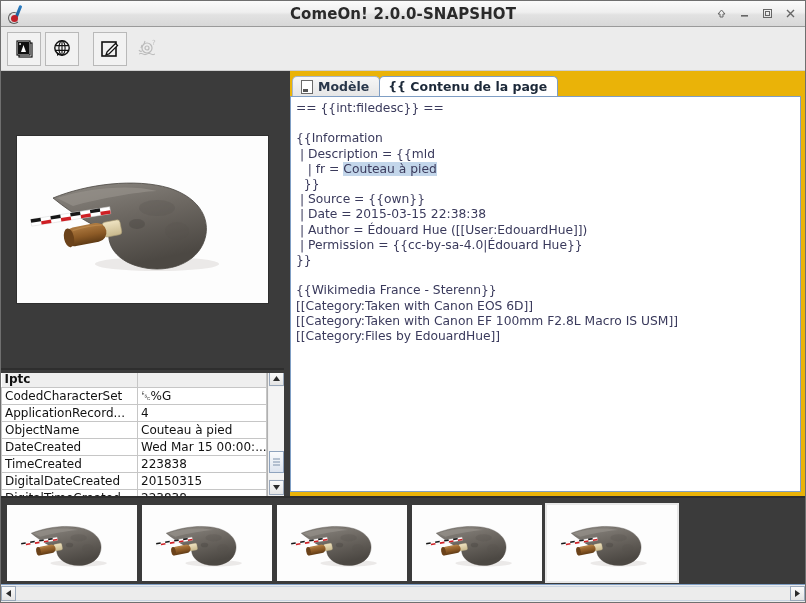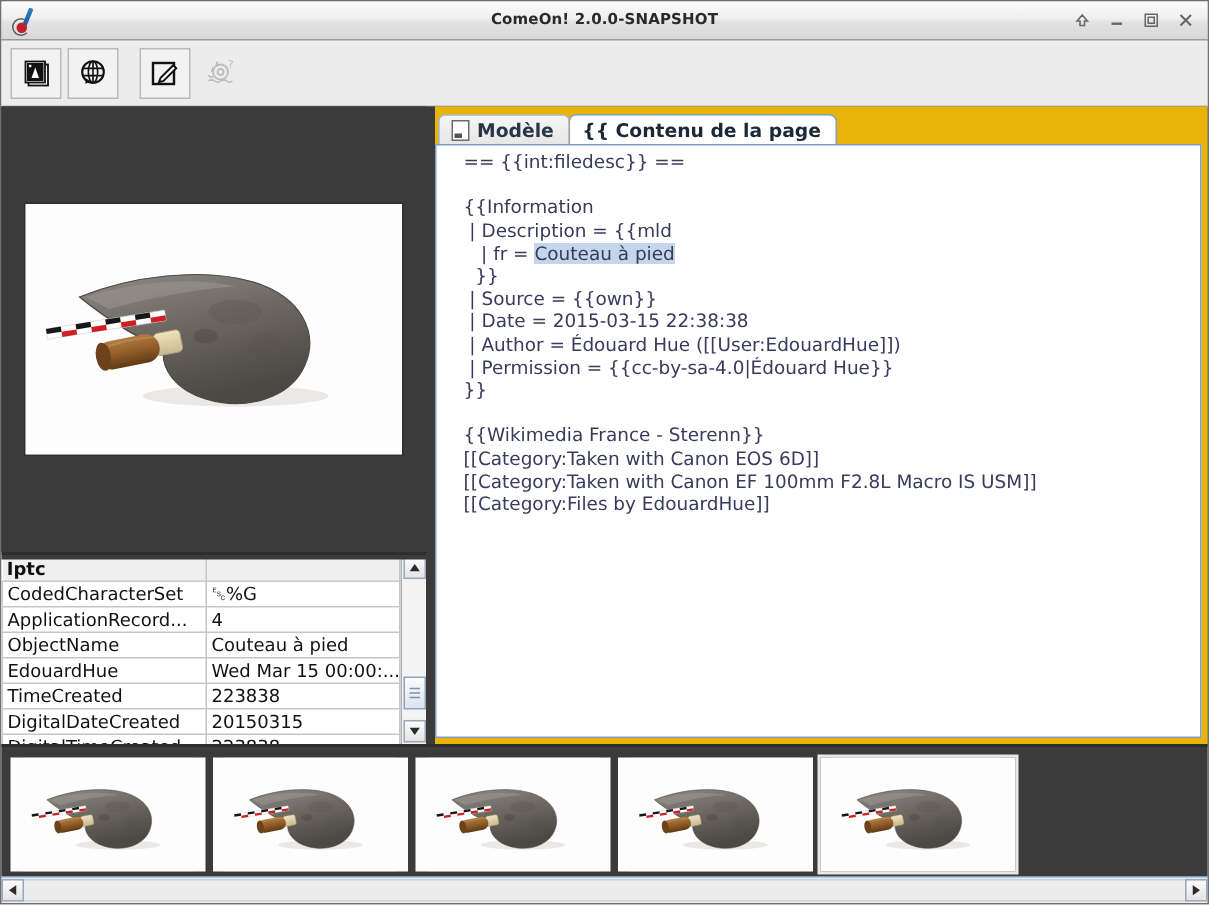--- a/index.html
+++ b/index.html
@@ -35,21 +35,21 @@
   .app-icon .dot {
     position: absolute; left: 7px; top: 12px; width: 7px; height: 7px;
     border-radius: 50%; background: #c0202a;
   }
   .app-icon .ring {
     position: absolute; left: 4px; top: 9px; width: 12px; height: 12px;
     border: 1.5px solid #5b5b5b; border-radius: 50%; border-right-color: transparent;
   }
   .title-text {
     position: absolute; left: 0; right: 0; text-align: center;
-    font-weight: bold; font-size: 10px; color: #2a2a2a;
+    font-weight: bold; font-size: 15px; color: #2a2a2a;
     letter-spacing: .1px;
   }
   .win-btns { margin-left: auto; display: flex; align-items: center; padding-right: 4px; gap: 1px; }
   .win-btn {
     width: 22px; height: 20px; display: flex; align-items: center; justify-content: center;
     color: #555; font-size: 12px; cursor: default;
   }
   .win-btn svg { display:block; }
 
   
@@ -180,21 +180,21 @@
   .tab .docicon::after {
     content: ""; position: absolute; left: 1px; bottom: 1px; width: 5px; height: 3px; background: #555;
   }
   .editor {
     flex: 1 1 auto; background: #fff; border: 1px solid #7f9ec4;
     min-height: 0; overflow: hidden; position: relative;
   }
   .editor pre {
     font-family: "DejaVu Sans", "Liberation Sans", sans-serif;
     font-size: 12.3px; line-height: 15.2px;
-    color: #3a3a5c; padding: 4px 18px; white-space: pre;
+    color: #3a3a5c; padding: 4px 5px; white-space: pre;
   }
   .sel { background: #c3d6ea; }
 
   
   .strip-wrap {
     flex: 0 0 106px; height: 106px; background: #3b3b3b;
     display: flex; flex-direction: column;
     border-top: 2px solid #2e2e2e;
   }
   .strip {
@@ -359,21 +359,21 @@
                 </tr>
                 <tr>
                   <td class="k">ApplicationRecord...</td>
                   <td>4</td>
                 </tr>
                 <tr>
                   <td class="k">ObjectName</td>
                   <td>Couteau à pied</td>
                 </tr>
                 <tr>
-                  <td class="k">EdouardHue</td>
+                  <td class="k">DateCreated</td>
                   <td>Wed Mar 15 00:00:...</td>
                 </tr>
                 <tr>
                   <td class="k">TimeCreated</td>
                   <td>223838</td>
                 </tr>
                 <tr>
                   <td class="k">DigitalDateCreated</td>
                   <td>20150315</td>
                 </tr>

